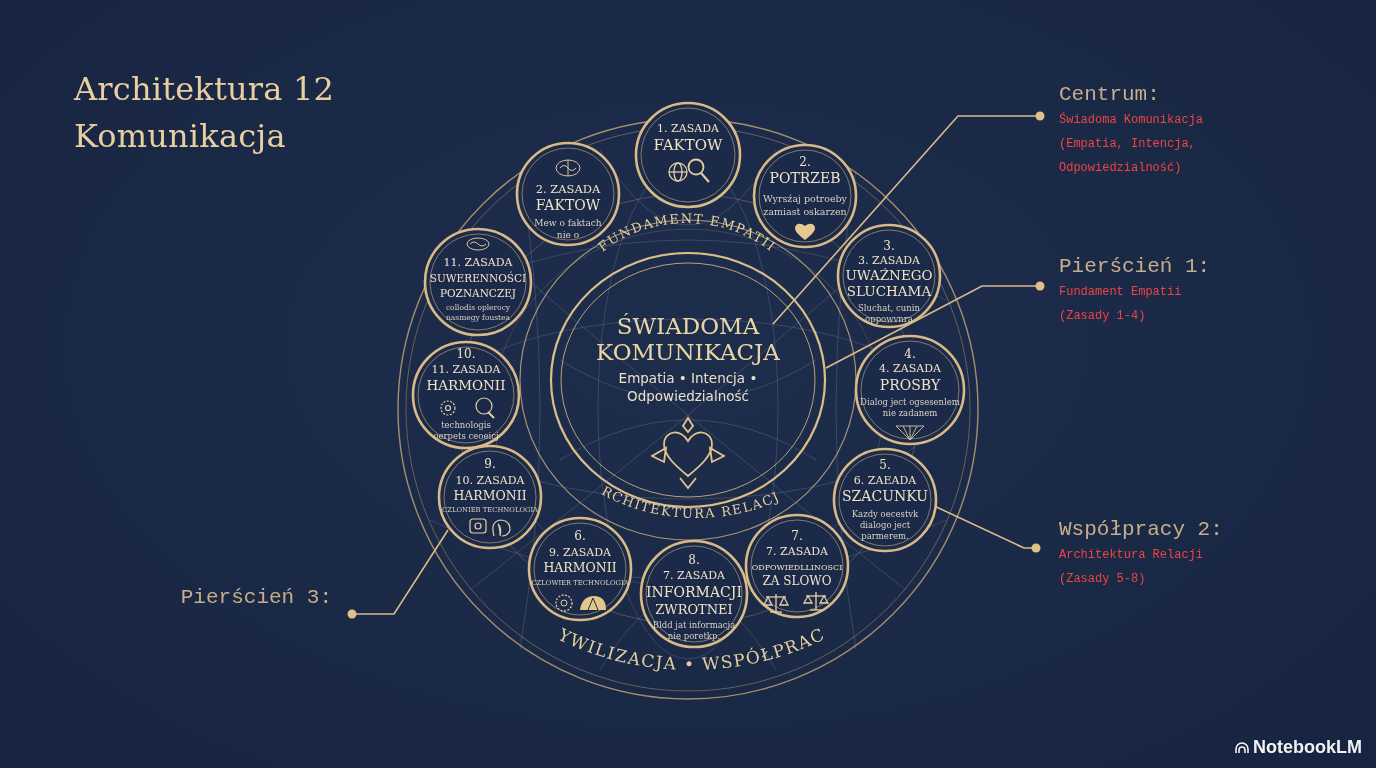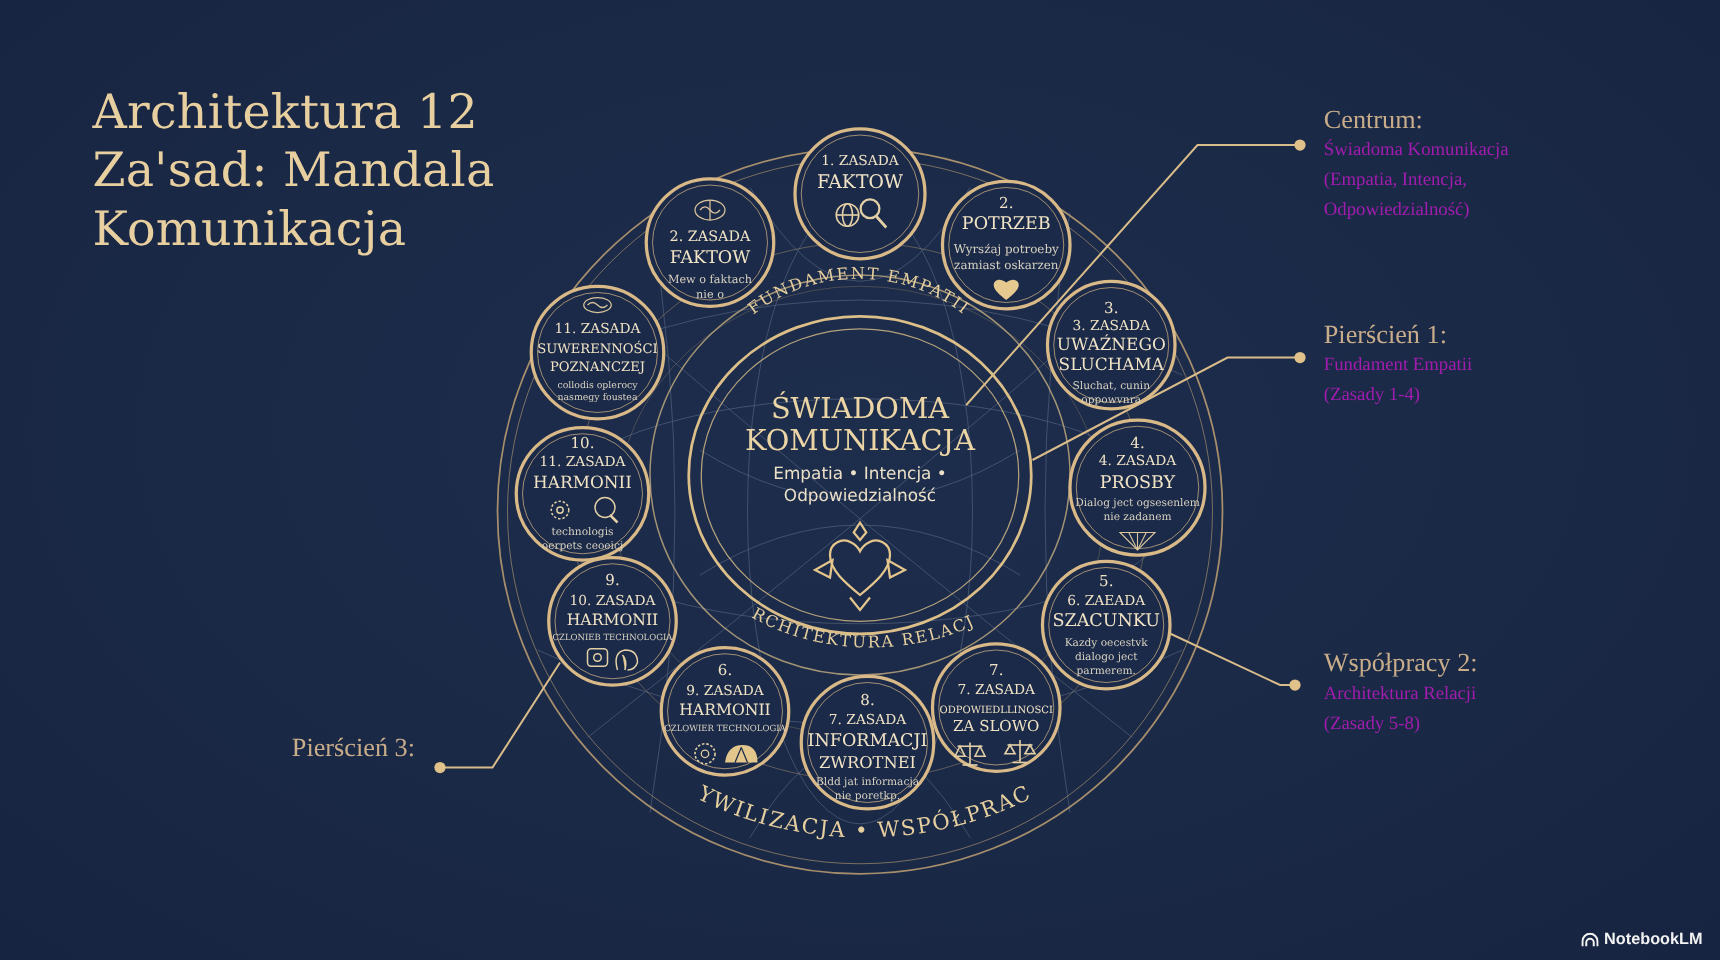--- a/index.html
+++ b/index.html
@@ -5,46 +5,45 @@
     html, body { margin: 0; padding: 0; }
     body {
       width: 1376px; height: 768px; overflow: hidden;
       background: radial-gradient(ellipse at 50% 45%, #1d2d4c 0%, #1a2946 55%, #172441 100%);
       position: relative;
       font-family: "Liberation Sans", sans-serif;
     }
     .title {
       position: absolute; left: 74px; top: 66px;
       font-family: "DejaVu Serif", serif;
-      color: #e8cfa0; font-size: 38px; line-height: 47px;
+      color: #e8cfa0; font-size: 32px; line-height: 47px;
       letter-spacing: 0.2px;
     }
     .title div { white-space: nowrap; }
-    .callout { position: absolute; font-family: Liberation Serif, serif; }
+    .callout { position: absolute; font-family: Liberation Mono, monospace; }
     .callout .head { color: #c9ad8a; font-size: 21px; line-height: 26px; font-weight: 300; }
-    .callout .body { color: #a21caf; font-size: 15px; line-height: 24px; }
+    .callout .body { color: #ef4444; font-size: 12px; line-height: 24px; }
     .callout.right { text-align: left; }
     .callout.left { text-align: center; }
     #mandala { position: absolute; left: 0; top: 0; }
     .brand {
       position: absolute; right: 14px; bottom: 10px;
-      color: #f2f2f2; font-size: 13px; font-weight: bold;
-      display: flex; align-items: flex-end; gap: 4px;
+      color: #f2f2f2; font-size: 18px; font-weight: bold;
+      display: flex; align-items: center; gap: 4px;
     }
     .brand svg { width: 14px; height: 12px; }
     .ring-label { font-family: "DejaVu Serif", serif; fill: #e6cf9f; letter-spacing: 1.5px; }
     .node-text { font-family: "DejaVu Serif", serif; fill: #f1e3c6; text-anchor: middle; }
     .node-sub { font-family: "DejaVu Serif", serif; fill: #d8d2c2; text-anchor: middle; }
   </style>
 </head>
 <body>
 
 <div class="title">
   <div>Architektura 12</div>
-  <div>Za'sad: Mandala</div>
   <div>Komunikacja</div>
 </div>
 
 <svg id="mandala" width="1376" height="768" viewBox="0 0 1376 768" xmlns="http://www.w3.org/2000/svg">
   <defs>
     <path id="arc-ring1" d="M 592 262 A 120 100 0 0 1 782 262"></path>
     <path id="arc-ring2" d="M 598 492 A 170 140 0 0 0 780 500"></path>
     <path id="arc-ring3" d="M 560 640 A 260 220 0 0 0 822 640"></path>
   </defs>
 

